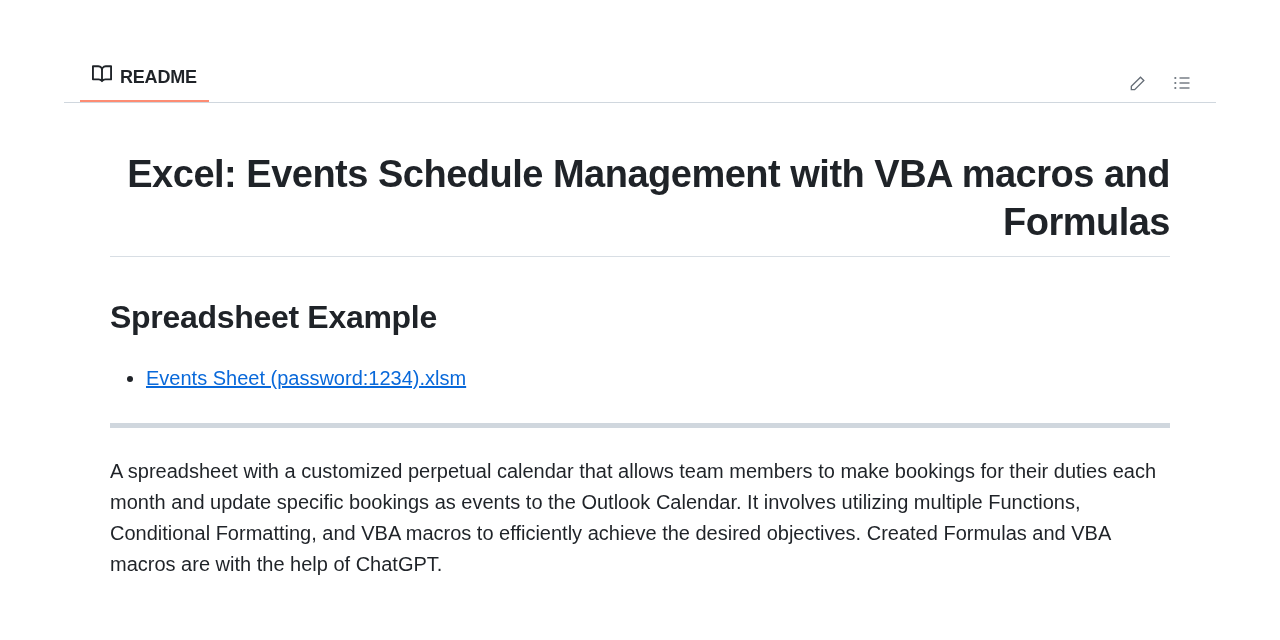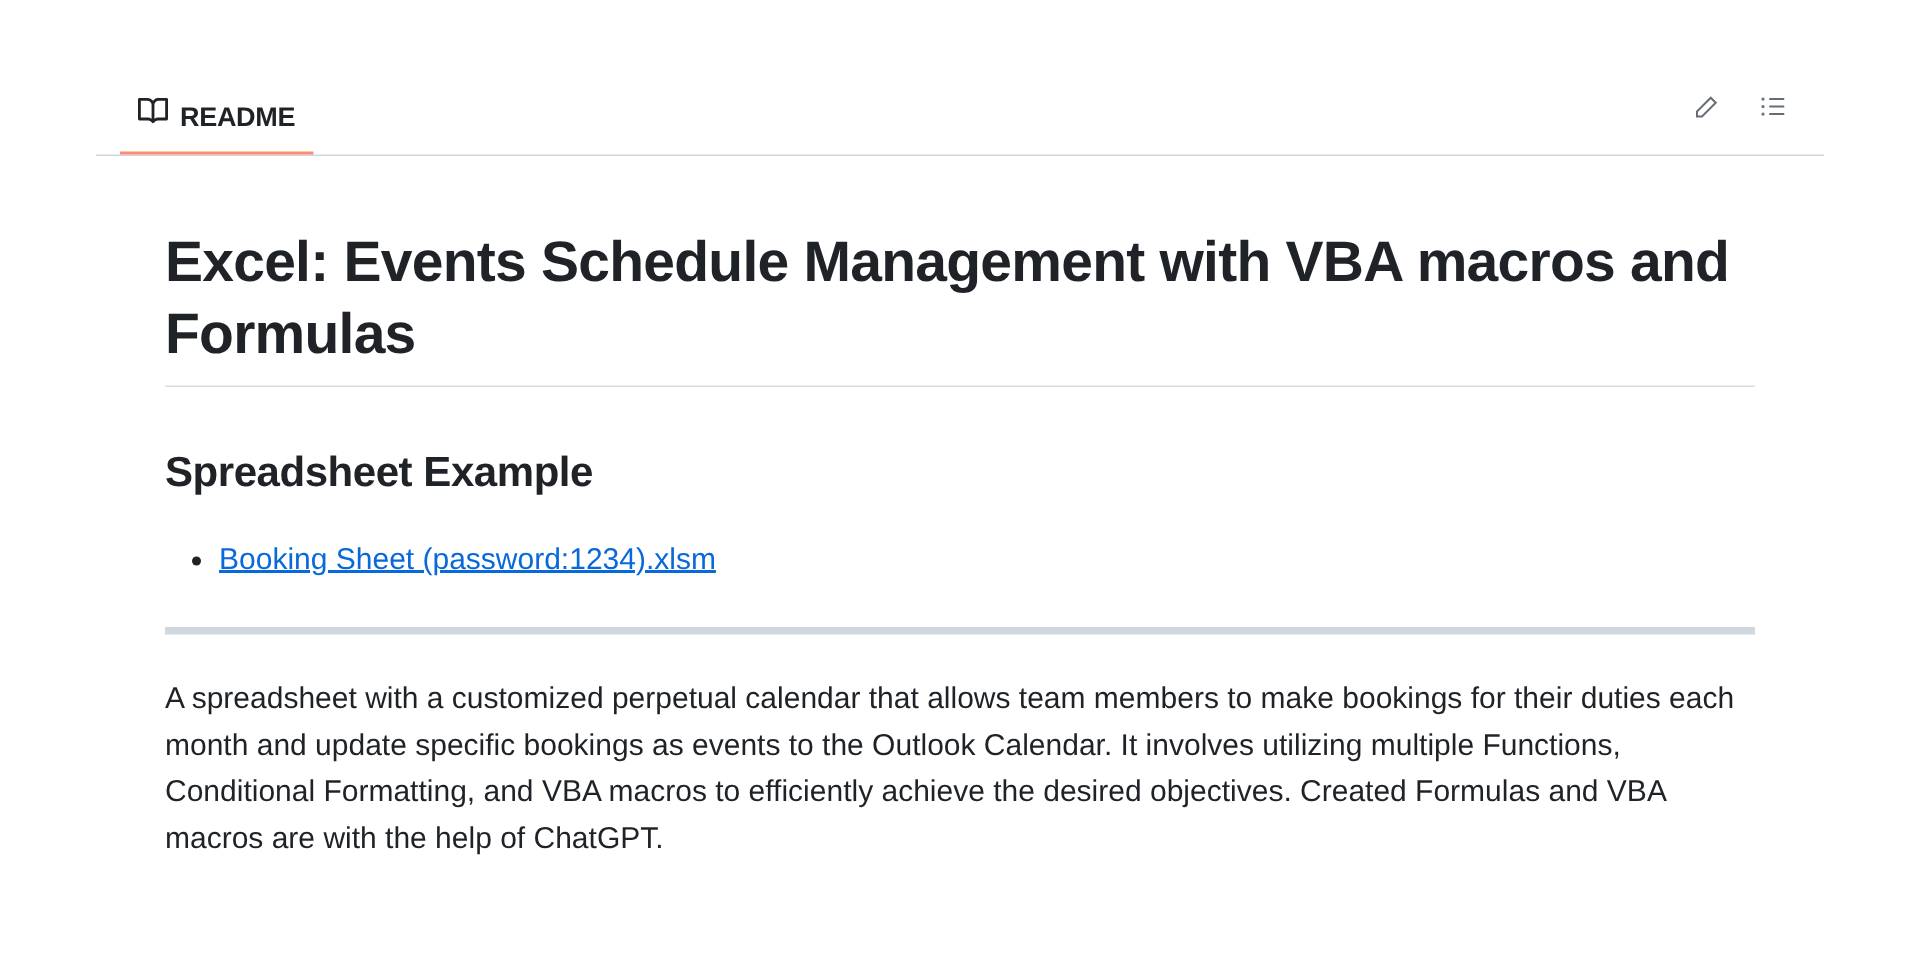--- a/index.html
+++ b/index.html
@@ -15,21 +15,21 @@
       line-height: 1.5;
     }
     .container {
       width: 1280px;
       height: 640px;
       position: relative;
       padding: 0;
     }
     .tabs-bar {
       display: flex;
-      align-items: flex-start;
+      align-items: flex-end;
       justify-content: space-between;
       padding: 0 16px;
       border-bottom: 1px solid #d0d7de;
       margin: 0 64px;
       margin-top: 54px;
     }
     .tabs-left {
       display: flex;
       align-items: center;
     }
@@ -90,28 +90,28 @@
       stroke: #656d76;
       stroke-width: 1.6;
     }
     .content {
       padding: 0 110px;
       margin-top: 48px;
     }
     .title {
       font-size: 38px;
       font-weight: 600;
-      text-align: left;
+      text-align: right;
       padding-bottom: 10px;
       border-bottom: 1px solid #d8dee4;
       letter-spacing: -0.5px;
       line-height: 1.25;
     }
     .section-heading {
-      font-size: 28px;
+      font-size: 32px;
       font-weight: 600;
       margin-top: 36px;
       margin-bottom: 20px;
       letter-spacing: -0.3px;
     }
     .link-list {
       list-style: disc;
       padding-left: 36px;
       margin-bottom: 28px;
     }
@@ -178,21 +178,21 @@
     </div>
   </div>
 
   <div class="content">
     <h1 class="title">Excel: Events Schedule Management with VBA macros and Formulas</h1>
 
     <h2 class="section-heading">Spreadsheet Example</h2>
 
     <ul class="link-list">
       <li>
-        <a class="link">Booking Sheet (password:1234).xlsm</a>
+        <a class="link">Events Sheet (password:1234).xlsm</a>
       </li>
     </ul>
 
     <hr class="divider">
 
 
     <p class="paragraph">A spreadsheet with a customized perpetual calendar that allows team members to make bookings for their duties each month and update specific bookings as events to the Outlook Calendar. It involves utilizing multiple Functions, Conditional Formatting, and VBA macros to efficiently achieve the desired objectives. Created Formulas and VBA macros are with the help of ChatGPT.</p>
   </div>
 </div>
 

